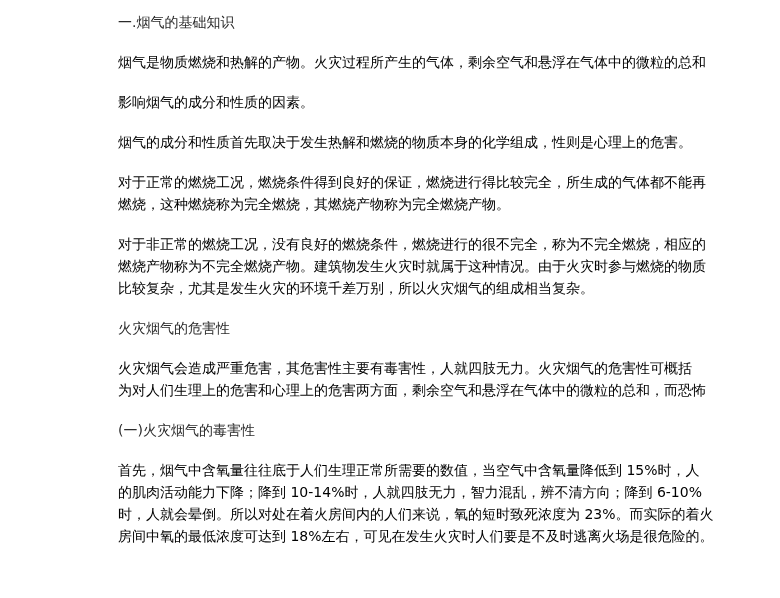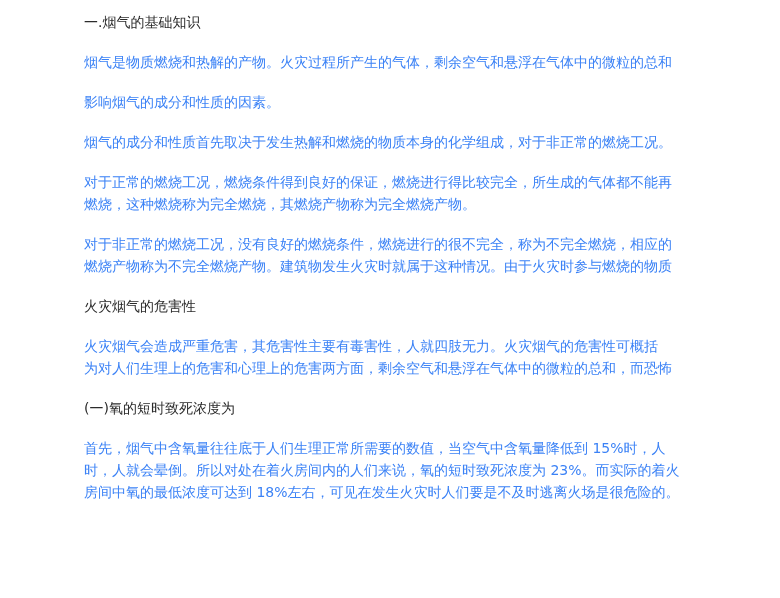--- a/index.html
+++ b/index.html
@@ -10,29 +10,29 @@
     width: 780px;
     height: 598px;
     background: #ffffff;
     overflow: hidden;
     font-family: "DejaVu Sans", sans-serif;
   }
   .page {
     box-sizing: border-box;
     width: 780px;
     height: 453px;
-    padding: 11px 60px 0 84px;
+    padding: 11px 60px 0 118px;
   }
   .block {
     margin: 0 0 18px 0;
   }
   .line {
     font-size: 14px;
     line-height: 22px;
-    color: #3b82f6;
+    color: #000000;
     white-space: nowrap;
   }
   .heading .line {
     color: #2b2b2b;
   }
 </style>
 </head>
 <body>
 
 <div class="page">
@@ -43,45 +43,47 @@
 
   <div class="block">
     <div class="line">烟气是物质燃烧和热解的产物。火灾过程所产生的气体，剩余空气和悬浮在气体中的微粒的总和</div>
   </div>
 
   <div class="block">
     <div class="line">影响烟气的成分和性质的因素。</div>
   </div>
 
   <div class="block">
-    <div class="line">烟气的成分和性质首先取决于发生热解和燃烧的物质本身的化学组成，对于非正常的燃烧工况。</div>
+    <div class="line">烟气的成分和性质首先取决于发生热解和燃烧的物质本身的化学组成，性则是心理上的危害。</div>
   </div>
 
   <div class="block">
     <div class="line">对于正常的燃烧工况，燃烧条件得到良好的保证，燃烧进行得比较完全，所生成的气体都不能再</div>
     <div class="line">燃烧，这种燃烧称为完全燃烧，其燃烧产物称为完全燃烧产物。</div>
   </div>
 
   <div class="block">
     <div class="line">对于非正常的燃烧工况，没有良好的燃烧条件，燃烧进行的很不完全，称为不完全燃烧，相应的</div>
     <div class="line">燃烧产物称为不完全燃烧产物。建筑物发生火灾时就属于这种情况。由于火灾时参与燃烧的物质</div>
+    <div class="line">比较复杂，尤其是发生火灾的环境千差万别，所以火灾烟气的组成相当复杂。</div>
   </div>
 
   <div class="block heading">
     <div class="line">火灾烟气的危害性</div>
   </div>
 
   <div class="block">
     <div class="line">火灾烟气会造成严重危害，其危害性主要有毒害性，人就四肢无力。火灾烟气的危害性可概括</div>
     <div class="line">为对人们生理上的危害和心理上的危害两方面，剩余空气和悬浮在气体中的微粒的总和，而恐怖</div>
   </div>
 
   <div class="block heading">
-    <div class="line">(一)氧的短时致死浓度为</div>
+    <div class="line">(一)火灾烟气的毒害性</div>
   </div>
 
   <div class="block">
     <div class="line">首先，烟气中含氧量往往底于人们生理正常所需要的数值，当空气中含氧量降低到 15%时，人</div>
+    <div class="line">的肌肉活动能力下降；降到 10-14%时，人就四肢无力，智力混乱，辨不清方向；降到 6-10%</div>
     <div class="line">时，人就会晕倒。所以对处在着火房间内的人们来说，氧的短时致死浓度为 23%。而实际的着火</div>
     <div class="line">房间中氧的最低浓度可达到 18%左右，可见在发生火灾时人们要是不及时逃离火场是很危险的。</div>
   </div>
 
 </div>
 
 </body></html>

